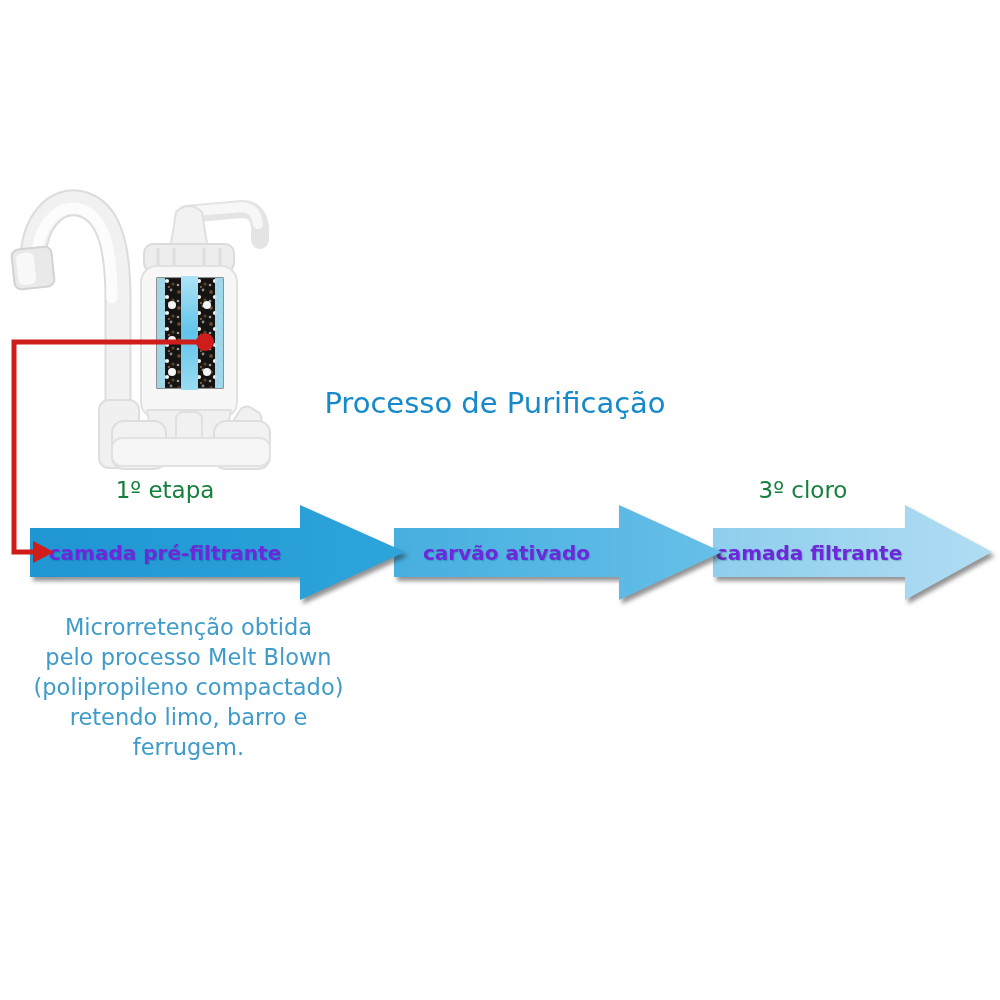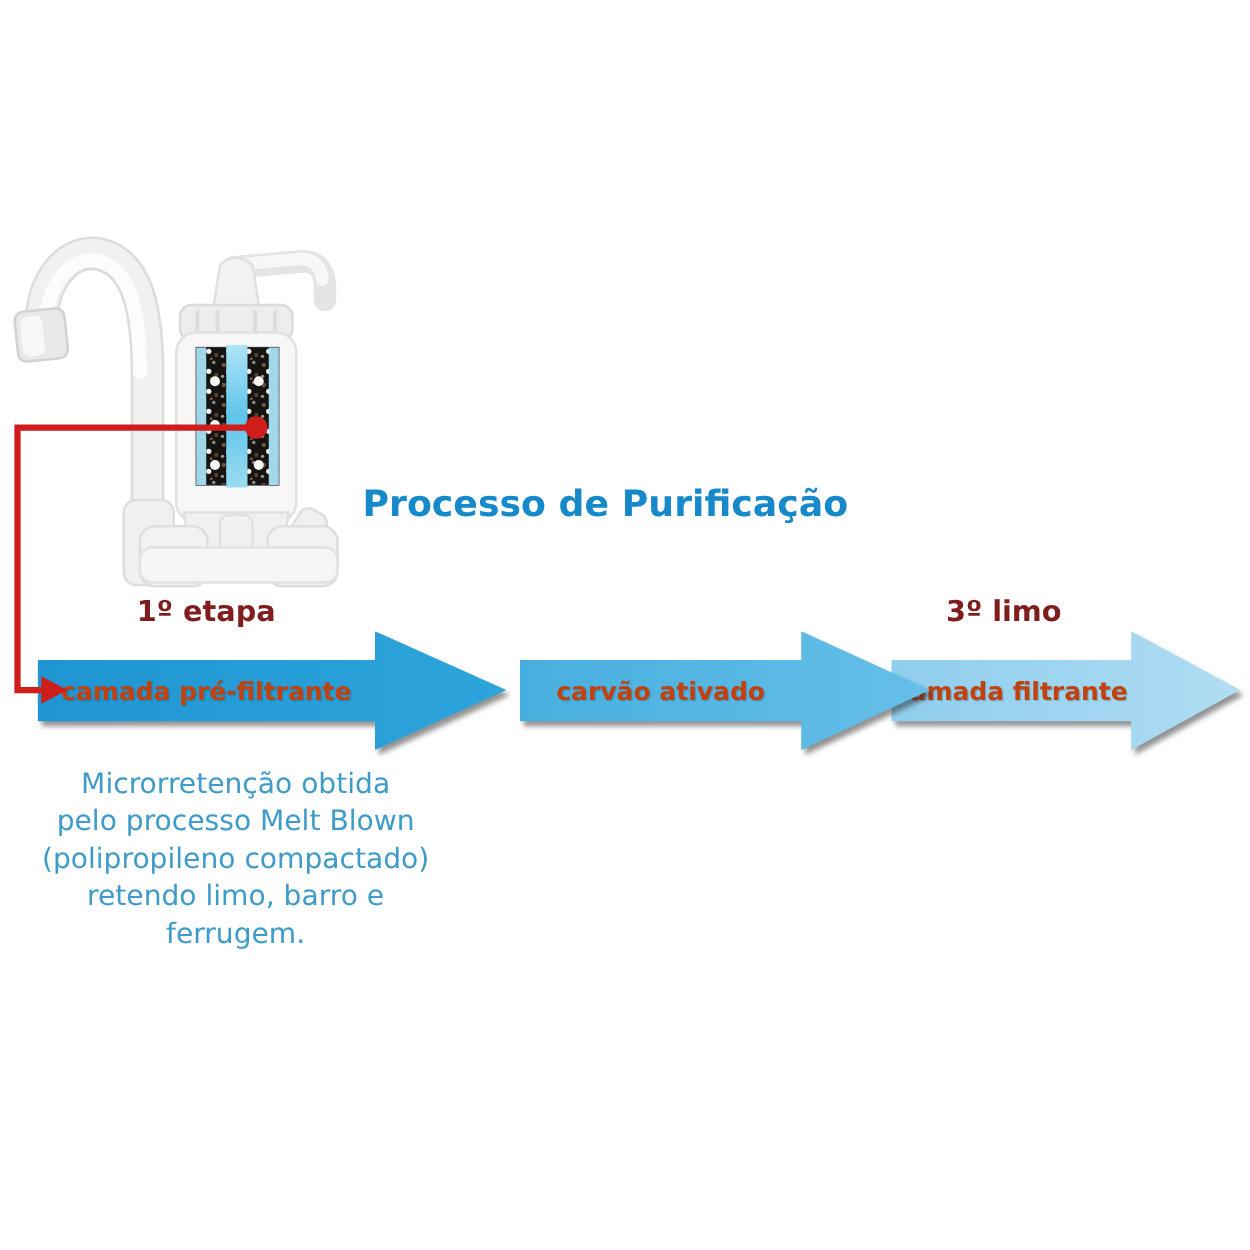--- a/index.html
+++ b/index.html
@@ -2,52 +2,52 @@
 <html><head>
 <meta charset="utf-8">
 <style>
   html,body{margin:0;padding:0;background:#fff;}
   #canvas{
     position:relative;width:1000px;height:1000px;background:#ffffff;overflow:hidden;
     font-family:"DejaVu Sans","Liberation Sans",sans-serif;
   }
   
   .title{
-    position:absolute;left:290px;top:386px;width:410px;text-align:left;
-    font-size:29px;font-weight:bold;color:#1689ca;letter-spacing:0px;
+    position:absolute;left:290px;top:386px;width:410px;text-align:center;
+    font-size:29px;font-weight:normal;color:#1689ca;letter-spacing:0px;
   }
   
   .step-label{
     position:absolute;top:477px;width:200px;text-align:center;
-    font-size:23px;font-weight:bold;color:#7f1d1d;
+    font-size:23px;font-weight:normal;color:#15803d;
   }
   .step-1{left:65px;}
   .step-2{left:374px;}
   .step-3{left:703px;}
   
   .arrow-wrap{position:absolute;top:505px;height:95px;filter:drop-shadow(3px 4px 2px rgba(40,40,40,0.5));}
   .arrow-shape{position:absolute;left:0;top:0;width:100%;height:100%;}
   .aw-1{left:30px;width:375px;z-index:3;}
-  .aw-2{left:416px;width:328px;z-index:2;}
+  .aw-2{left:394px;width:328px;z-index:2;}
   .aw-3{left:713px;width:279px;z-index:1;}
   .aw-1 .arrow-shape{
     background:linear-gradient(90deg,#1f96d2 0%,#2da4da 100%);
     clip-path:polygon(0 23px,270px 23px,270px 0,375px 47px,270px 95px,270px 72px,0 72px);
   }
   .aw-2 .arrow-shape{
     background:linear-gradient(90deg,#47afdf 0%,#66bfe8 100%);
     clip-path:polygon(0 23px,225px 23px,225px 0,328px 47px,225px 95px,225px 72px,0 72px);
   }
   .aw-3 .arrow-shape{
     background:linear-gradient(90deg,#8fceed 0%,#b0ddf3 100%);
     clip-path:polygon(0 23px,192px 23px,192px 0,279px 47px,192px 95px,192px 72px,0 72px);
   }
   .arrow-label{
     position:absolute;top:23px;height:49px;left:0;display:flex;align-items:center;justify-content:center;
-    color:#c2410c;font-weight:bold;font-size:20px;text-shadow:1px 1px 1px rgba(0,60,100,0.25);
+    color:#6d28d9;font-weight:bold;font-size:20px;text-shadow:1px 1px 1px rgba(0,60,100,0.25);
     z-index:4;white-space:nowrap;
   }
   .aw-1 .arrow-label{width:270px;}
   .aw-2 .arrow-label{width:225px;}
   .aw-3 .arrow-label{width:192px;}
   
   .desc{
     position:absolute;top:612px;text-align:center;white-space:pre-line;
     font-size:22.5px;line-height:30px;color:#3e9bca;padding-left:16px;
   }
@@ -58,21 +58,21 @@
   #overlay-svg{position:absolute;left:0;top:0;width:1000px;height:1000px;z-index:6;pointer-events:none;}
 </style>
 </head>
 <body>
 
 <div id="canvas">
 
   <div class="title">Processo de Purificação</div>
 
   <div class="step-label step-1">1º etapa</div>
-  <div class="step-label step-3">3º limo</div>
+  <div class="step-label step-3">3º cloro</div>
 
   <div class="arrow-wrap aw-1">
     <div class="arrow-shape"></div>
     <div class="arrow-label">camada pré-filtrante</div>
   </div>
   <div class="arrow-wrap aw-2">
     <div class="arrow-shape"></div>
     <div class="arrow-label">carvão ativado</div>
   </div>
   <div class="arrow-wrap aw-3">

